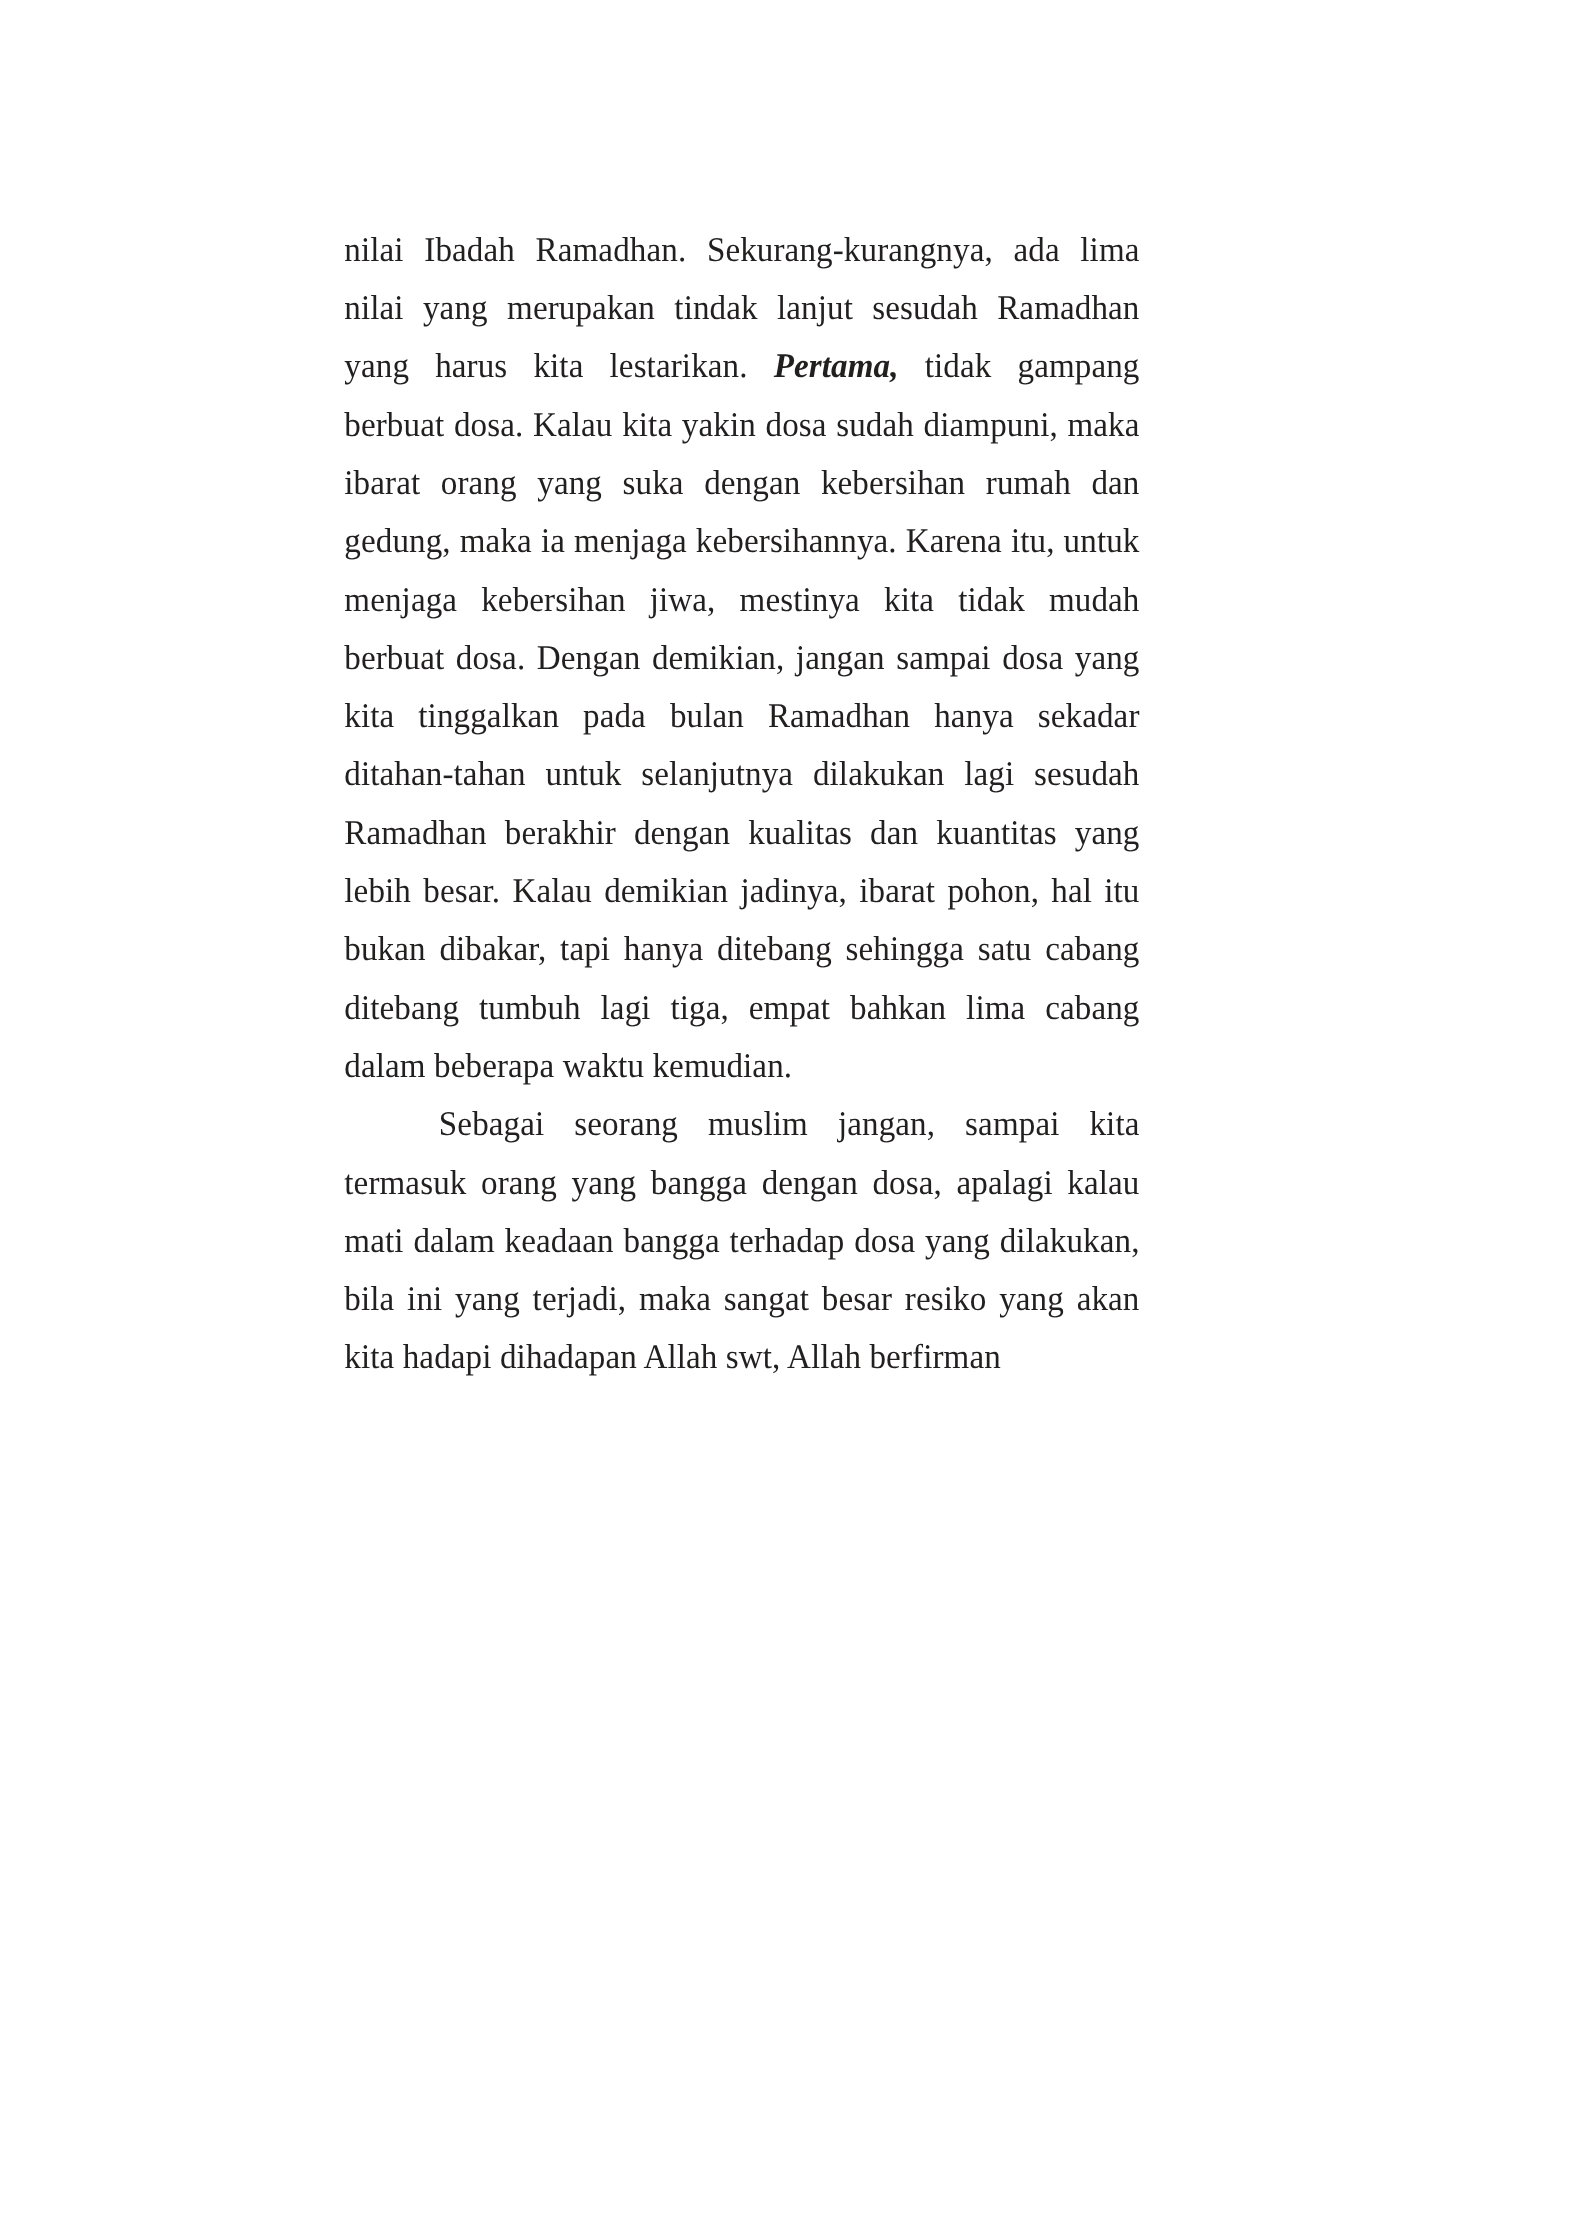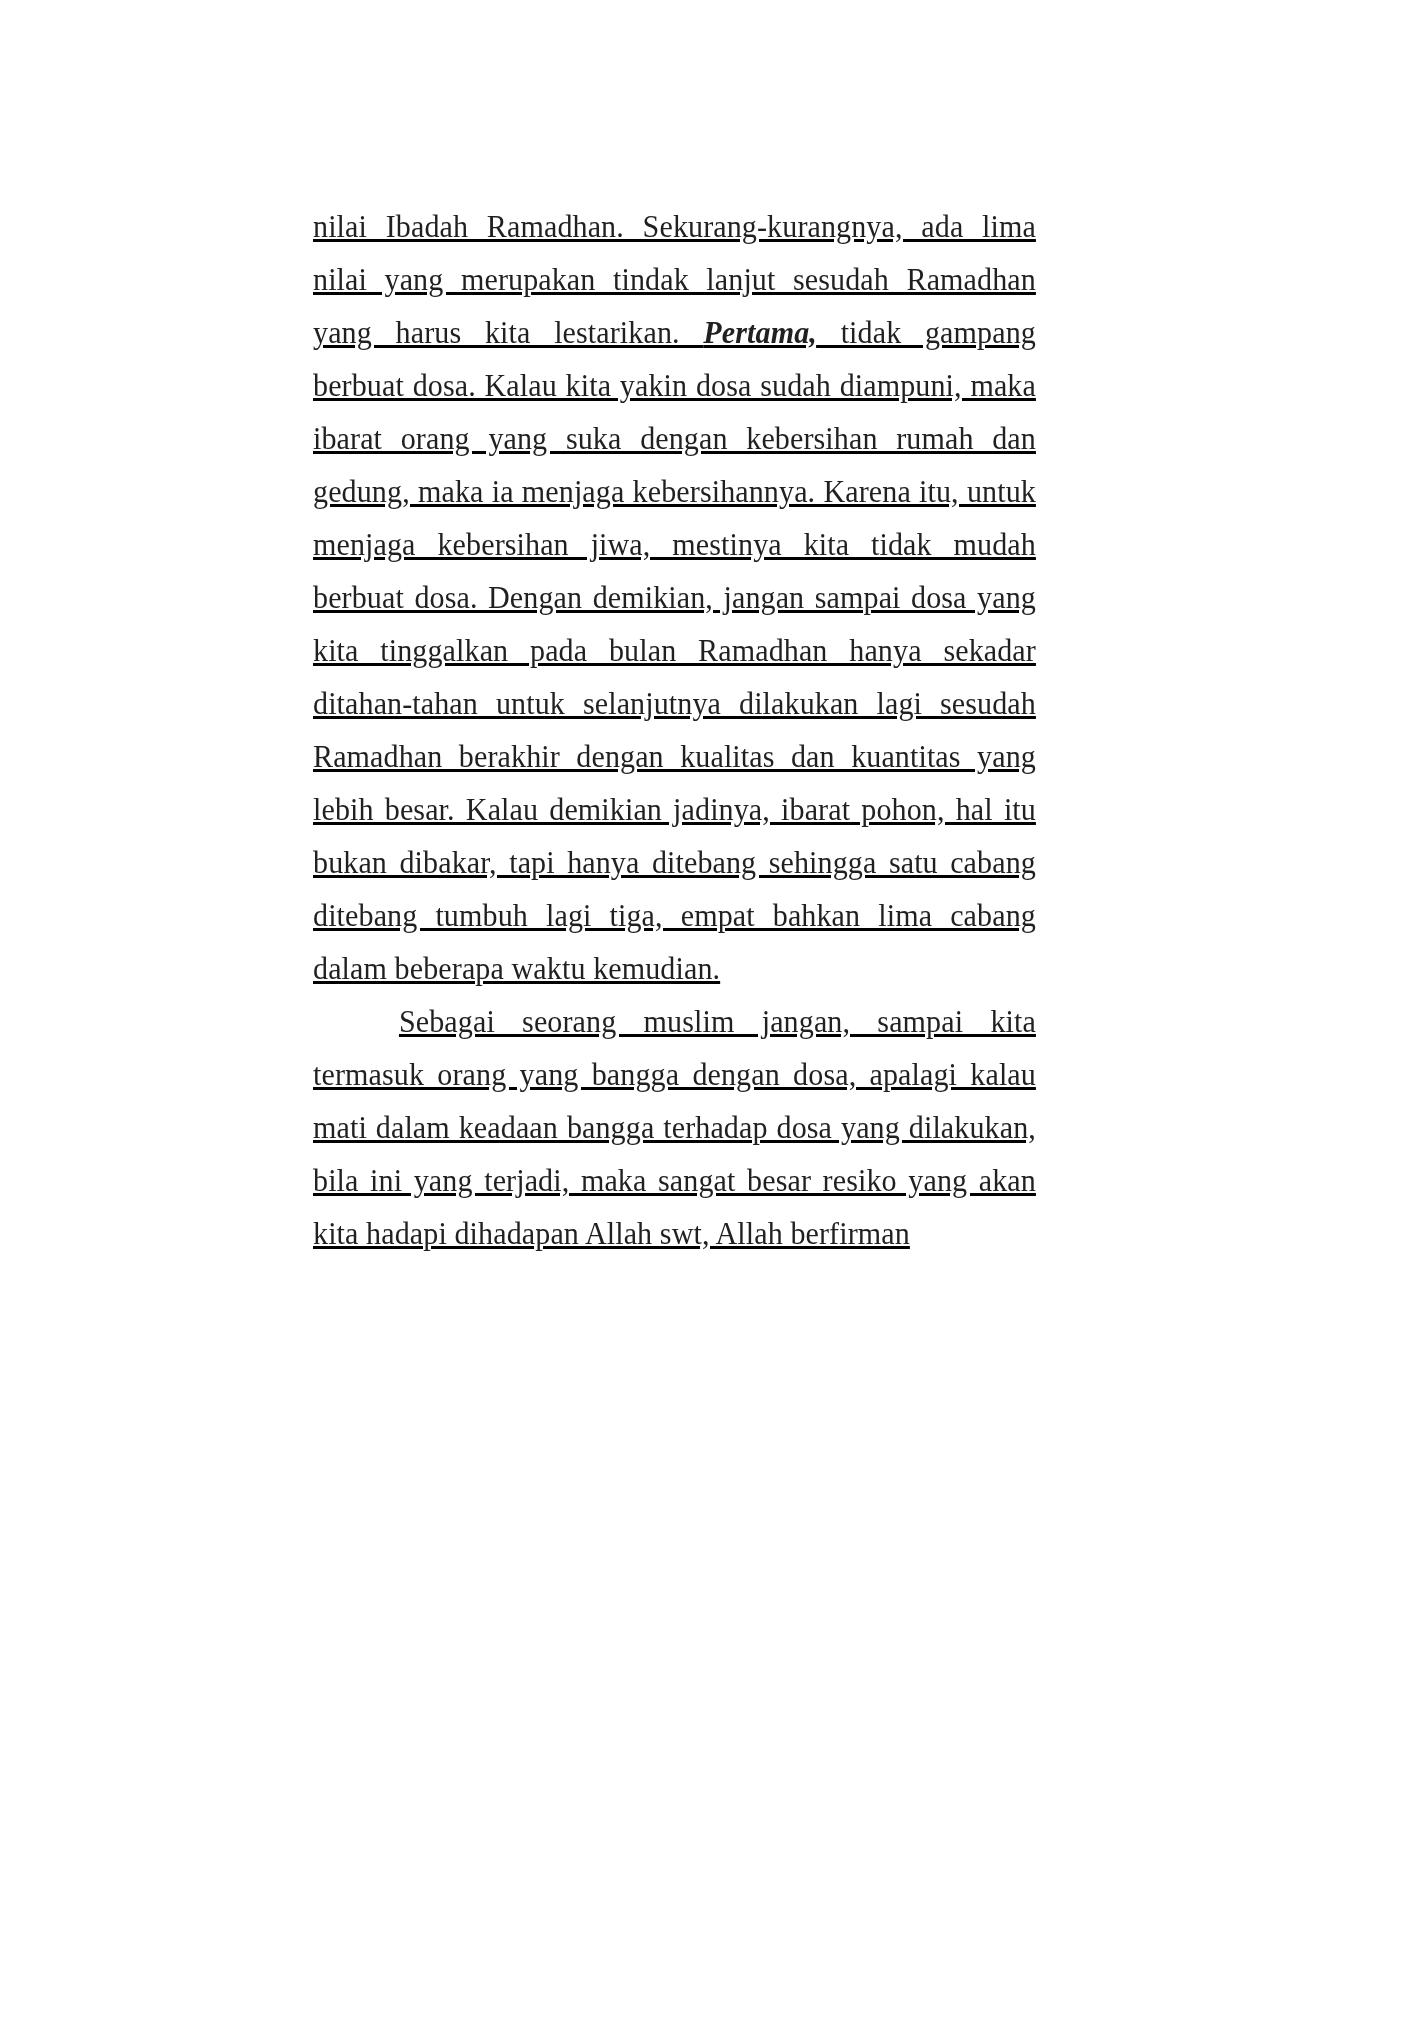--- a/index.html
+++ b/index.html
@@ -13,21 +13,20 @@
     height: 2018px;
     background: #ffffff;
     margin: 0 auto;
     overflow: hidden;
   }
   .text-block {
     position: absolute;
     left: 313px;
     top: 200px;
     width: 757px;
-    text-decoration: underline;
   }
   .para {
     margin: 0;
     text-align: justify;
     text-justify: inter-word;
     font-family: "Liberation Serif", "DejaVu Serif", serif;
     font-size: 31.5px;
     line-height: 53px;
     color: #221f1f;
     letter-spacing: 0.1px;

